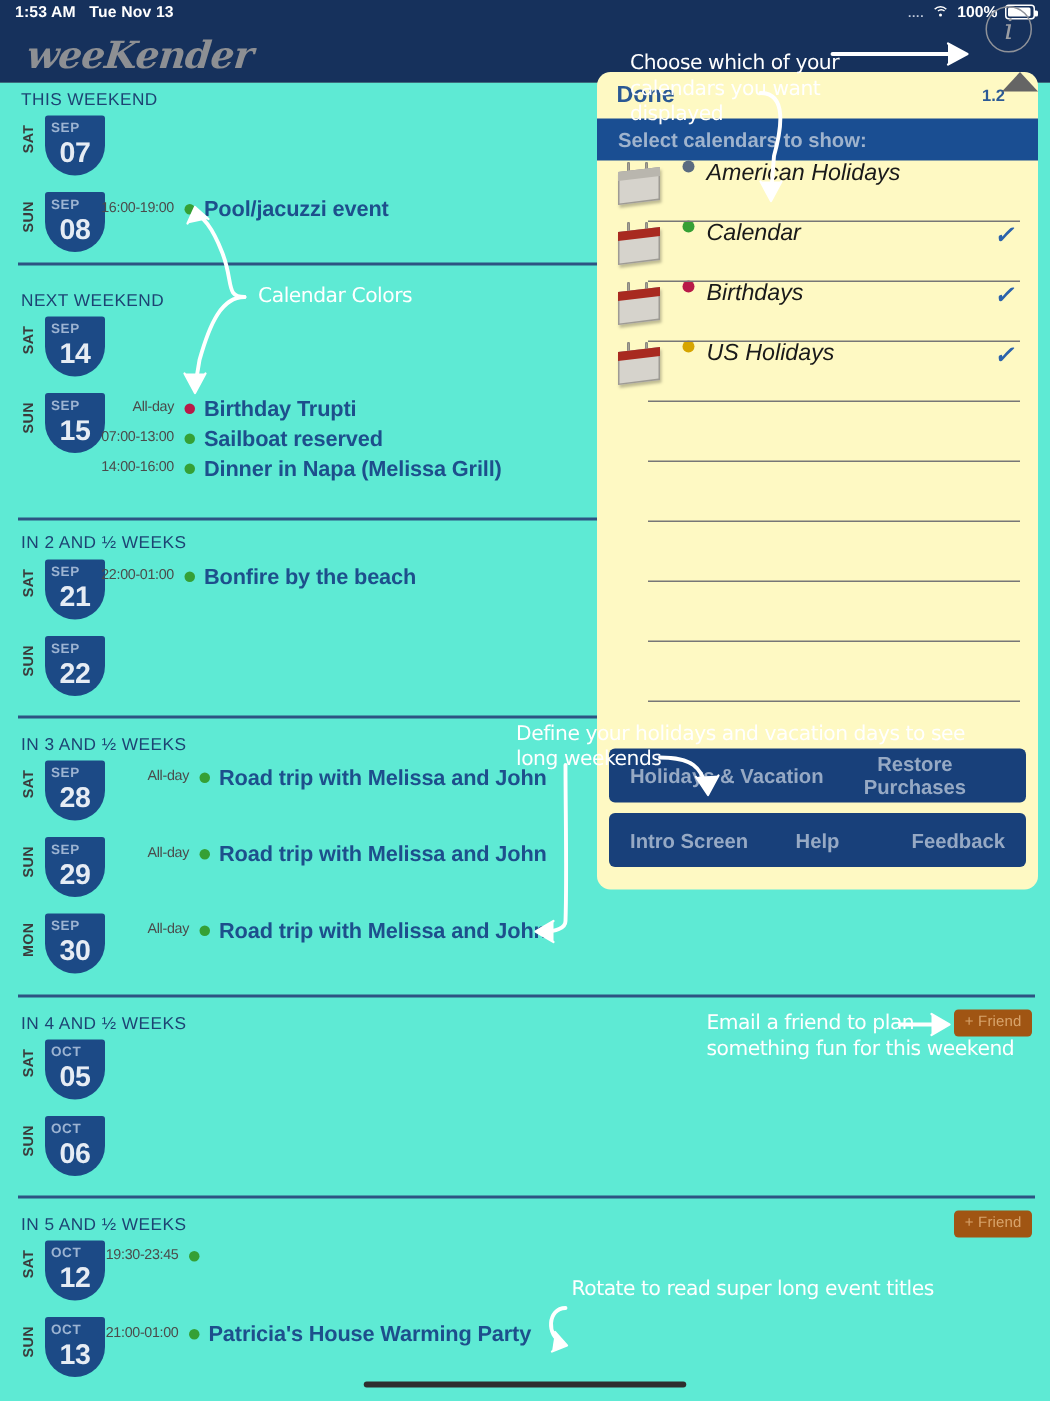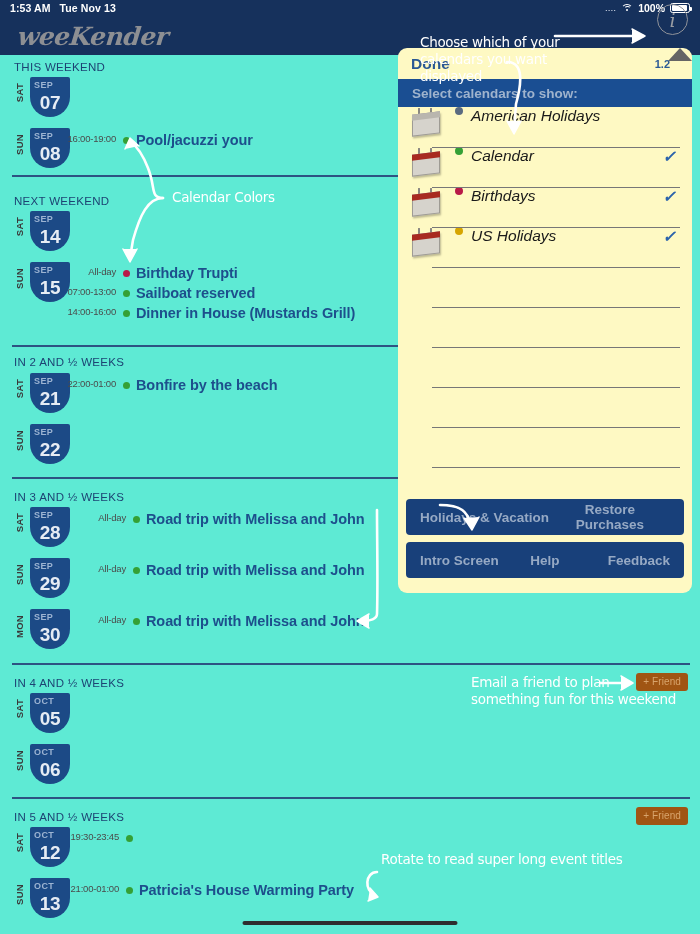--- a/index.html
+++ b/index.html
@@ -269,21 +269,21 @@
     </div>
     <div class="dayrow" style="left:14px;top:73px;">
       <div class="dow">SUN</div>
       <div class="badge">
         <div class="mon">SEP</div>
         <div class="num">08</div>
       </div>
     </div>
     <div class="event" style="left:123px;top:76px;">
       <span class="ev-time">16:00-19:00</span>
-      <span class="ev-dot" style="background:#35a035"></span><span class="ev-title">Pool/jacuzzi your</span>
+      <span class="ev-dot" style="background:#35a035"></span><span class="ev-title">Pool/jacuzzi event</span>
     </div>
     <div class="divider" style="top:120px;"></div>
 
     <div class="section-label" style="left:14px;top:140px;">NEXT WEEKEND</div>
     <div class="dayrow" style="left:14px;top:156px;">
       <div class="dow">SAT</div>
       <div class="badge">
         <div class="mon">SEP</div>
         <div class="num">14</div>
       </div>
@@ -298,21 +298,21 @@
     <div class="event" style="left:123px;top:209px;">
       <span class="ev-time">All-day</span>
       <span class="ev-dot" style="background:#b81a48"></span><span class="ev-title">Birthday Trupti</span>
     </div>
     <div class="event" style="left:123px;top:229px;">
       <span class="ev-time">07:00-13:00</span>
       <span class="ev-dot" style="background:#35a035"></span><span class="ev-title">Sailboat reserved</span>
     </div>
     <div class="event" style="left:123px;top:249px;">
       <span class="ev-time">14:00-16:00</span>
-      <span class="ev-dot" style="background:#35a035"></span><span class="ev-title">Dinner in House (Mustards Grill)</span>
+      <span class="ev-dot" style="background:#35a035"></span><span class="ev-title">Dinner in Napa (Melissa Grill)</span>
     </div>
     <div class="divider" style="top:290px;"></div>
 
     <div class="section-label" style="left:14px;top:301px;">IN 2 AND ½ WEEKS</div>
     <div class="dayrow" style="left:14px;top:318px;">
       <div class="dow">SAT</div>
       <div class="badge">
         <div class="mon">SEP</div>
         <div class="num">21</div>
       </div>
@@ -516,18 +516,20 @@
 
       <path d="M377,872 C365,872 364,891 375,895"></path>
       <path d="M370,888 L378,897 L368,901" fill="#ffffff" stroke-width="1.5"></path>
     </g>
   </svg>
 
   <div class="anno" style="left:420px;top:22px;margin-top:12px;">Choose which of your
 calendars you want
 displayed</div>
   <div class="anno" style="left:172px;top:189px;">Calendar Colors</div>
+  <div class="anno" style="left:344px;top:481px;">Define your holidays and vacation days to see
+long weekends</div>
   <div class="anno" style="left:471px;top:674px;">Email a friend to plan
 something fun for this weekend</div>
   <div class="anno" style="left:381px;top:851px;">Rotate to read super long event titles</div>
 
   <div class="home-ind"></div>
 </div>
 
 </body></html>

